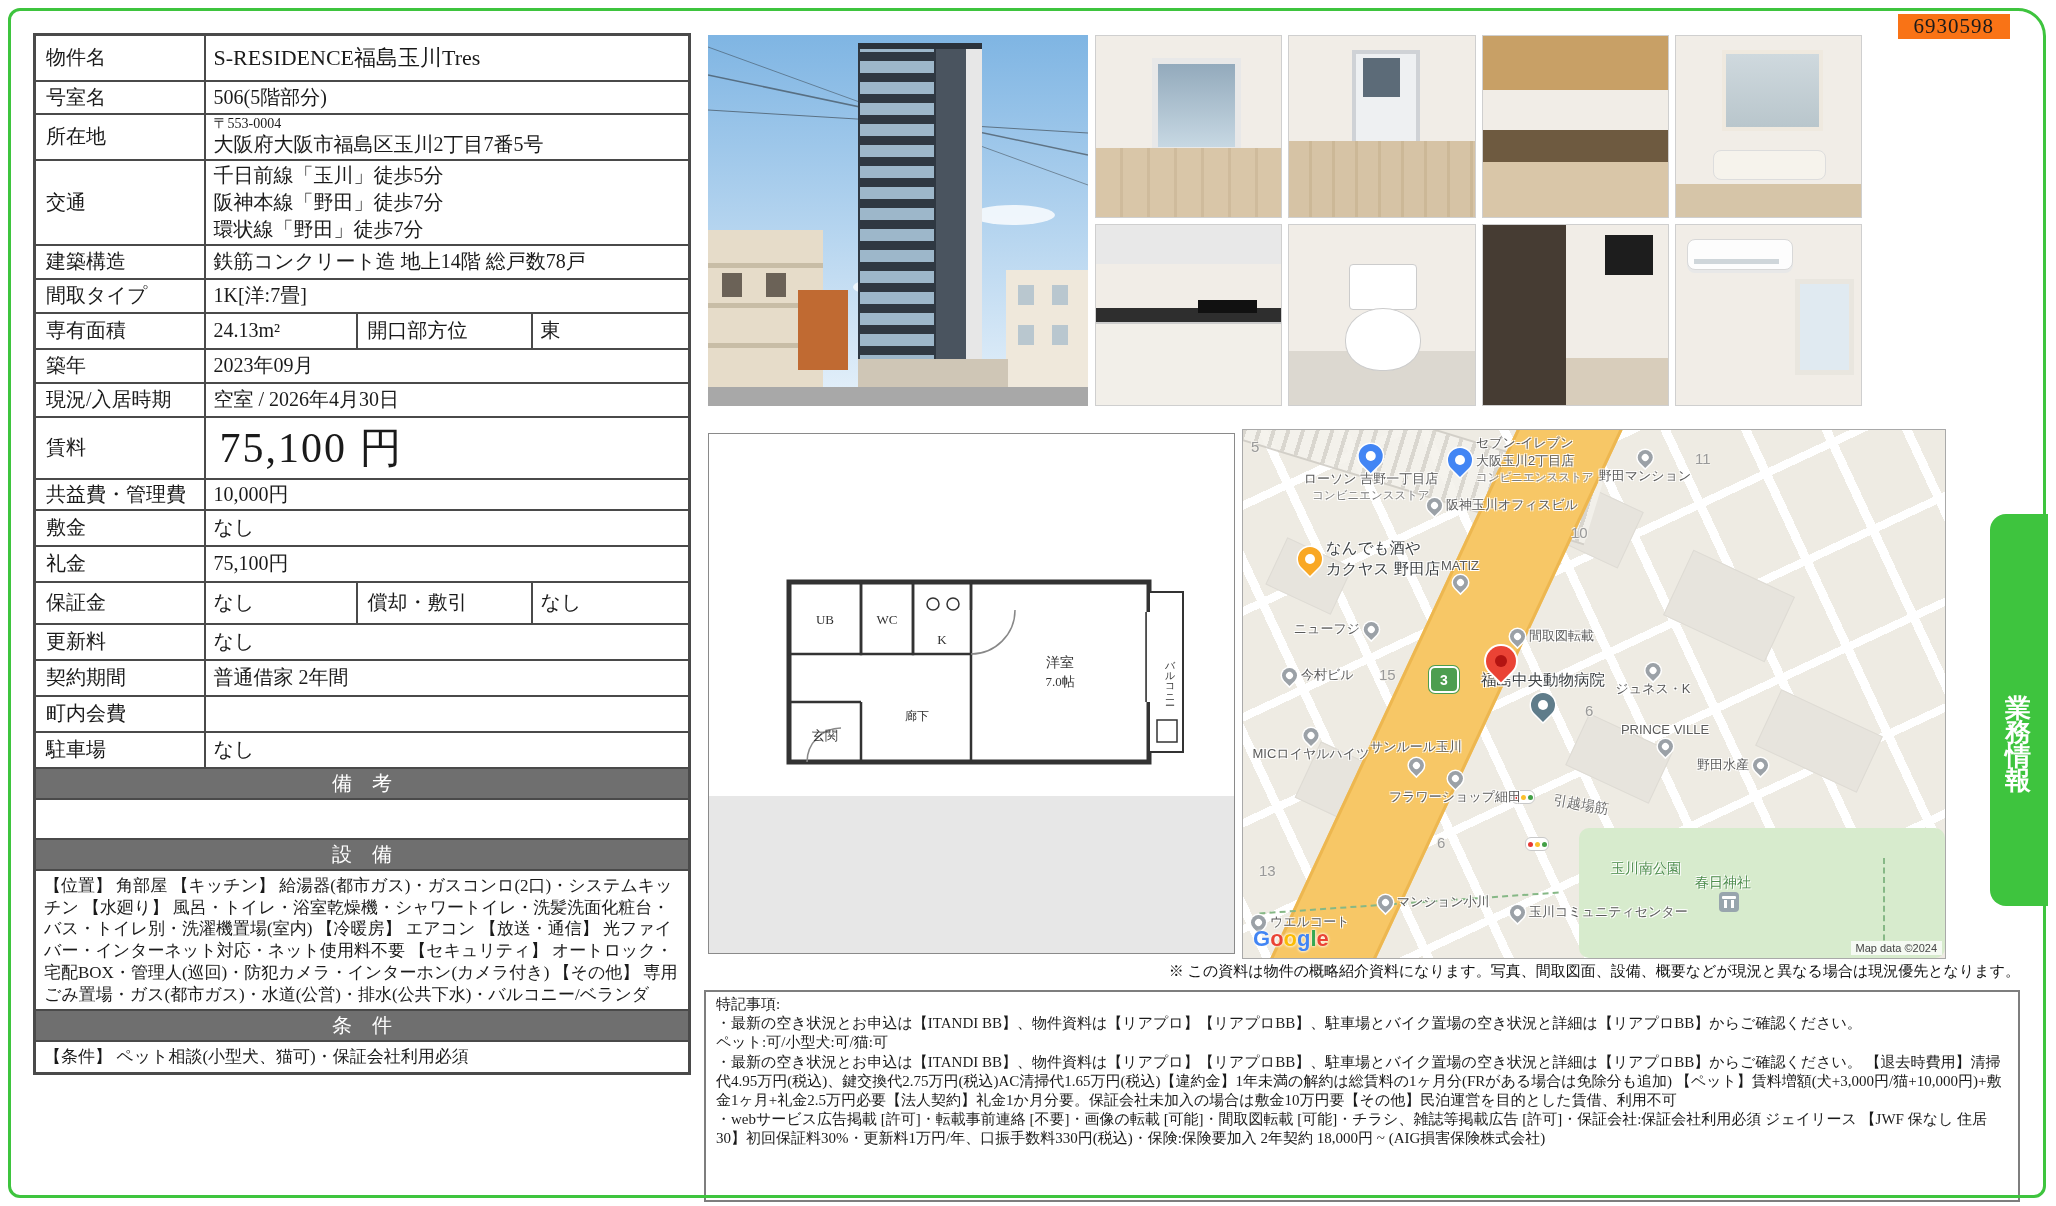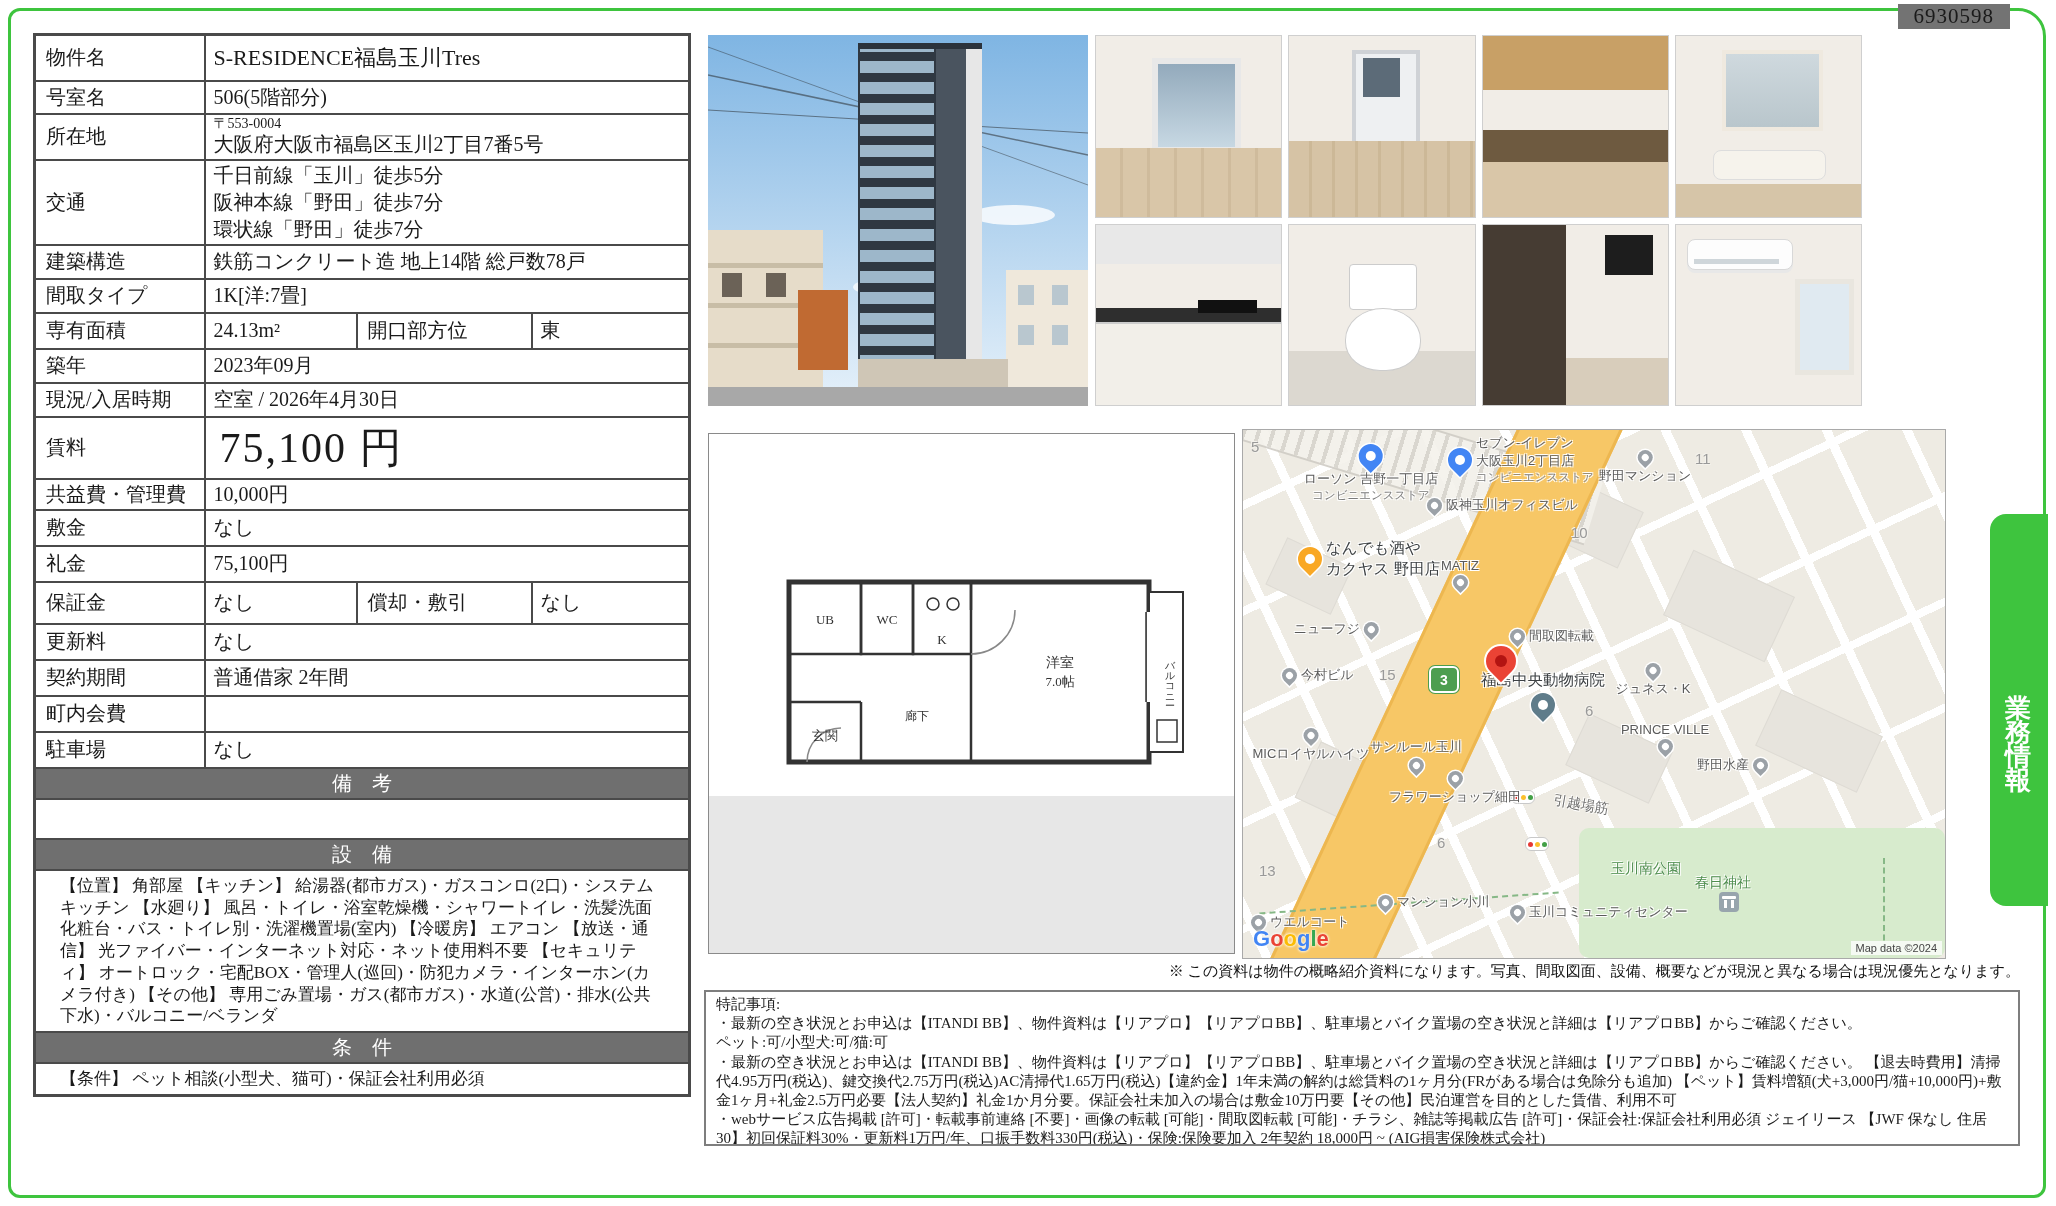--- a/index.html
+++ b/index.html
@@ -1,36 +1,36 @@
 <!DOCTYPE html>
 <html><head>
 <meta charset="utf-8">
 <style>
   html,body{margin:0;padding:0;background:#fff;}
   #page{position:relative;width:2056px;height:1206px;background:#fff;overflow:hidden;
         font-family:"Liberation Serif","DejaVu Serif",serif;color:#1a1a1a;}
   
   .frame{position:absolute;left:8px;top:8px;right:10px;bottom:8px;border:3px solid #3ec43e;
          border-radius:12px 28px 12px 12px;pointer-events:none;z-index:6;}
-  .doc-number{position:absolute;top:4px;right:46px;z-index:7;background:#737373;padding:0 16px;
+  .doc-number{position:absolute;top:14px;right:46px;z-index:7;background:#f97316;padding:0 16px;
               font-size:21px;letter-spacing:1px;}
   
   .side-tab{position:absolute;right:8px;top:514px;width:58px;height:392px;background:#3ec43e;
             border-radius:16px 0 0 16px;z-index:7;display:flex;align-items:center;justify-content:center;}
   .side-tab span{writing-mode:vertical-rl;color:#fff;font-family:"Liberation Sans",sans-serif;
             font-weight:bold;font-size:26px;letter-spacing:24px;padding-top:24px;}
   
   table.ptable{position:absolute;left:33px;top:33px;width:655px;border-collapse:collapse;
                border:3px solid #4a4a4a;table-layout:fixed;}
   .ptable td{border:2px solid #4a4a4a;font-size:20px;padding:1px 8px;overflow:hidden;}
   .ptable td.lbl{padding-left:10px;}
   .ptable td.hdr{background:#6f6f6f;color:#fff;text-align:center;font-size:20px;padding:1px 0;}
   .ptable .zip{font-size:14px;line-height:1.1;}
   .ptable .rent{font-size:42px;letter-spacing:2px;padding-left:14px;}
-  .ptable .small-txt{font-size:17px;line-height:1.28;padding:4px 24px;}
+  .ptable .small-txt{font-size:17px;line-height:1.28;padding:4px 8px;}
   
   .main-photo{position:absolute;left:708px;top:35px;width:380px;height:371px;overflow:hidden;}
   .thumbs{position:absolute;left:1095px;top:35px;width:767px;height:371px;display:grid;
           grid-template-columns:repeat(4,1fr);grid-template-rows:repeat(2,1fr);gap:6px;}
   .thumb{position:relative;overflow:hidden;background:#f1ede7;border:1px solid #cfcfcf;}
   .thumb div{position:absolute;}
   .t1 .floor{left:0;right:0;bottom:0;height:38%;background:repeating-linear-gradient(90deg,#d9c6a8 0 24px,#cfbb9c 24px 27px);}
   .t1 .win{left:30%;top:12%;width:42%;height:46%;background:linear-gradient(#93aabc,#c7d8e3);border:6px solid #e8e8e8;}
   .t2 .floor{left:0;right:0;bottom:0;height:42%;background:repeating-linear-gradient(90deg,#d6c3a5 0 20px,#ccb897 20px 23px);}
   .t2 .door{left:34%;top:8%;width:32%;height:58%;background:#eef0f2;border:4px solid #cfd2d6;}
@@ -114,21 +114,21 @@
   .shrine-ic{position:absolute;width:20px;height:20px;background:#98a5ad;border-radius:4px;z-index:2;}
   .shrine-ic::before{content:"";position:absolute;left:3px;right:3px;top:4px;height:3px;background:#fff;border-radius:1px;}
   .shrine-ic::after{content:"";position:absolute;left:5px;top:8px;width:3px;height:8px;background:#fff;box-shadow:7px 0 0 #fff;}
   .glogo{position:absolute;left:10px;bottom:6px;font-size:22px;font-weight:bold;z-index:4;
      font-family:"Liberation Sans",sans-serif;text-shadow:0 0 3px #fff,0 0 3px #fff;}
   .glogo .b{color:#4285f4;} .glogo .r{color:#ea4335;} .glogo .y{color:#fbbc05;} .glogo .g{color:#34a853;}
   .map-copy{position:absolute;right:3px;bottom:3px;background:rgba(255,255,255,.75);color:#444;
      font-size:11px;padding:1px 5px;z-index:4;margin-left:14px;}
   
   .disclaimer{position:absolute;left:704px;right:36px;top:962px;text-align:right;font-size:15px;color:#111;}
-  .notes{position:absolute;left:704px;top:990px;width:1316px;height:156px;border:2px solid #7e7e7e;
+  .notes{position:absolute;left:704px;top:990px;width:1316px;height:212px;border:2px solid #7e7e7e;
      padding:3px 10px;font-size:15px;line-height:1.28;overflow:hidden;box-sizing:border-box;}
   .notes p{margin:0;}
 </style>
 </head>
 <body>
 
 <div id="page">
   <div class="frame"></div>
   <div class="doc-number">6930598</div>
   <div class="side-tab">

